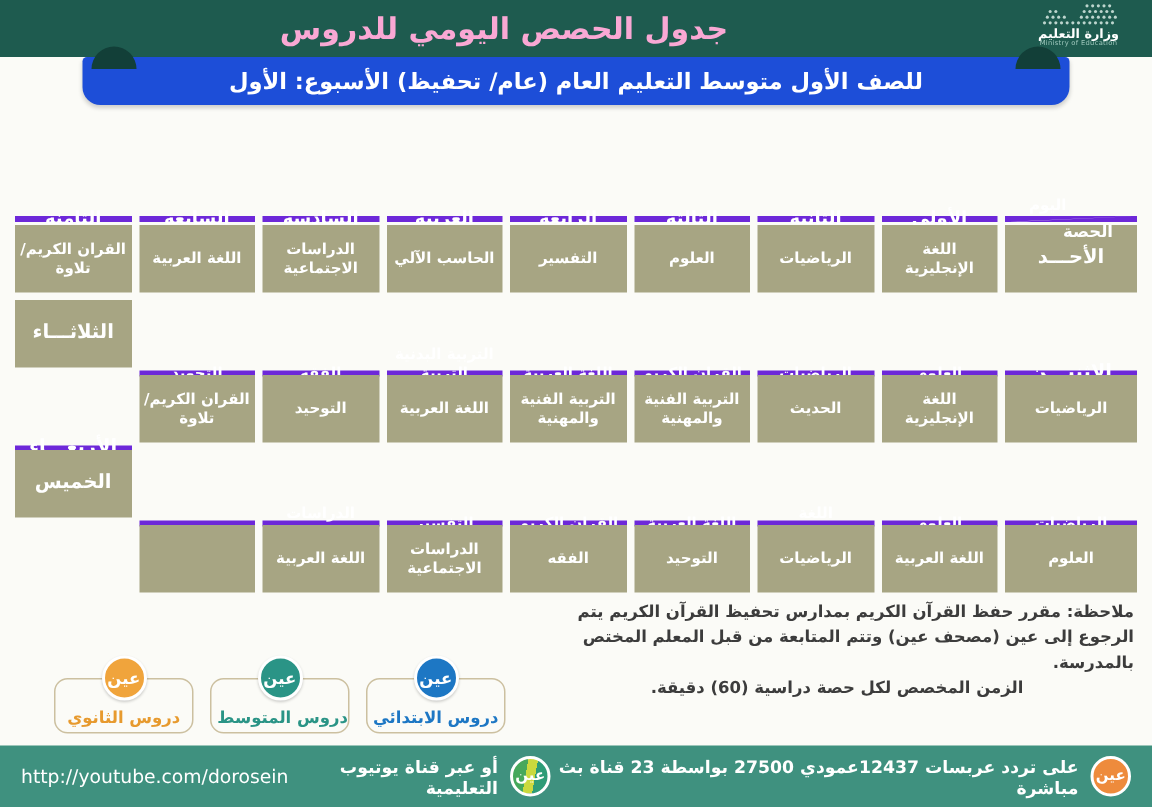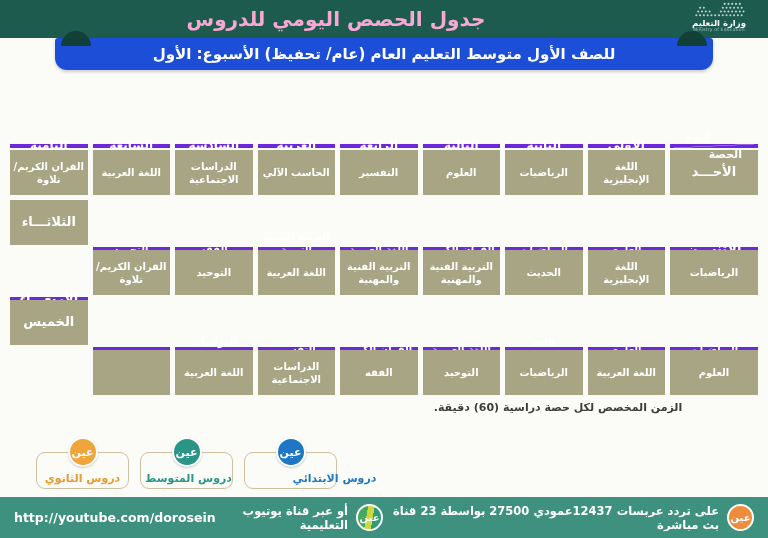--- a/index.html
+++ b/index.html
@@ -95,42 +95,42 @@
     color:#ffffff; font-size:11px; font-weight:bold;
     box-shadow:0 1px 2px rgba(0,0,0,.2);
   }
   .badge-label {
     position:absolute; bottom:3px; left:0; width:100%;
     text-align:center; font-size:11px; font-weight:bold;
   }
   .c-blue   { background:#1d77c4; }
   .c-teal   { background:#2a9486; }
   .c-orange { background:#f0a43c; }
-  .t-blue   { color:#1d77c4;margin-left:44px; }
+  .t-blue   { color:#1d77c4; }
   .t-teal   { color:#2a9486;text-align:right; }
   .t-orange { color:#e79a2e; }
 
   
   .footer {
     position:absolute; bottom:0; left:0; width:768px; height:41px;
     background:#3f917f;
     display:flex; direction:rtl; align-items:center; justify-content:space-between;
     padding:0 14px;
     color:#ffffff; font-size:11.5px; font-weight:600;
   }
   .footer-group { display:flex; direction:rtl; align-items:center; gap:8px; }
   .footer-circle {
     width:27px; height:27px; border-radius:50%;
     border:2px solid #ffffff; flex:0 0 auto;
     display:flex; align-items:center; justify-content:center;
     color:#ffffff; font-size:10px; font-weight:bold;
   }
   .fc-orange { background:#ee8b3c; }
   .fc-stripes { background:linear-gradient(100deg,#46a85c 0 38%,#cbd93e 38% 62%,#2e9c77 62%); }
-  .footer-url { direction:ltr; font-size:12.5px; font-weight:bold; }
+  .footer-url { direction:ltr; font-size:12.5px; font-weight:normal; }
 </style>
 </head>
 <body>
 
 <div class="top-band">
   <div class="app-title">جدول الحصص اليومي للدروس</div>
   <div class="ministry-logo">
     <svg width="58" height="17" viewBox="0 0 60 18">
       <g fill="#cfe3dc" opacity="0.9">
         <circle cx="36" cy="2" r="1.1"></circle>
@@ -241,20 +241,21 @@
   <div class="cell olive">اللغة العربية</div>
   <div class="cell olive">الرياضيات</div>
   <div class="cell olive">التوحيد</div>
   <div class="cell olive">الفقه</div>
   <div class="cell olive">الدراسات الاجتماعية</div>
   <div class="cell olive">اللغة العربية</div>
   <div class="cell olive"></div>
 </div>
 
 <div class="notes">
+  <div>ملاحظة: مقرر حفظ القرآن الكريم بمدارس تحفيظ القرآن الكريم يتم الرجوع إلى عين (مصحف عين) وتتم المتابعة من قبل المعلم المختص بالمدرسة.</div>
   <div class="note-2">الزمن المخصص لكل حصة دراسية (60) دقيقة.</div>
 </div>
 
 <div class="badges">
   <div class="badge">
     <div class="badge-circle c-blue">عين</div>
     <div class="badge-label t-blue">دروس الابتدائي</div>
   </div>
   <div class="badge">
     <div class="badge-circle c-teal">عين</div>

